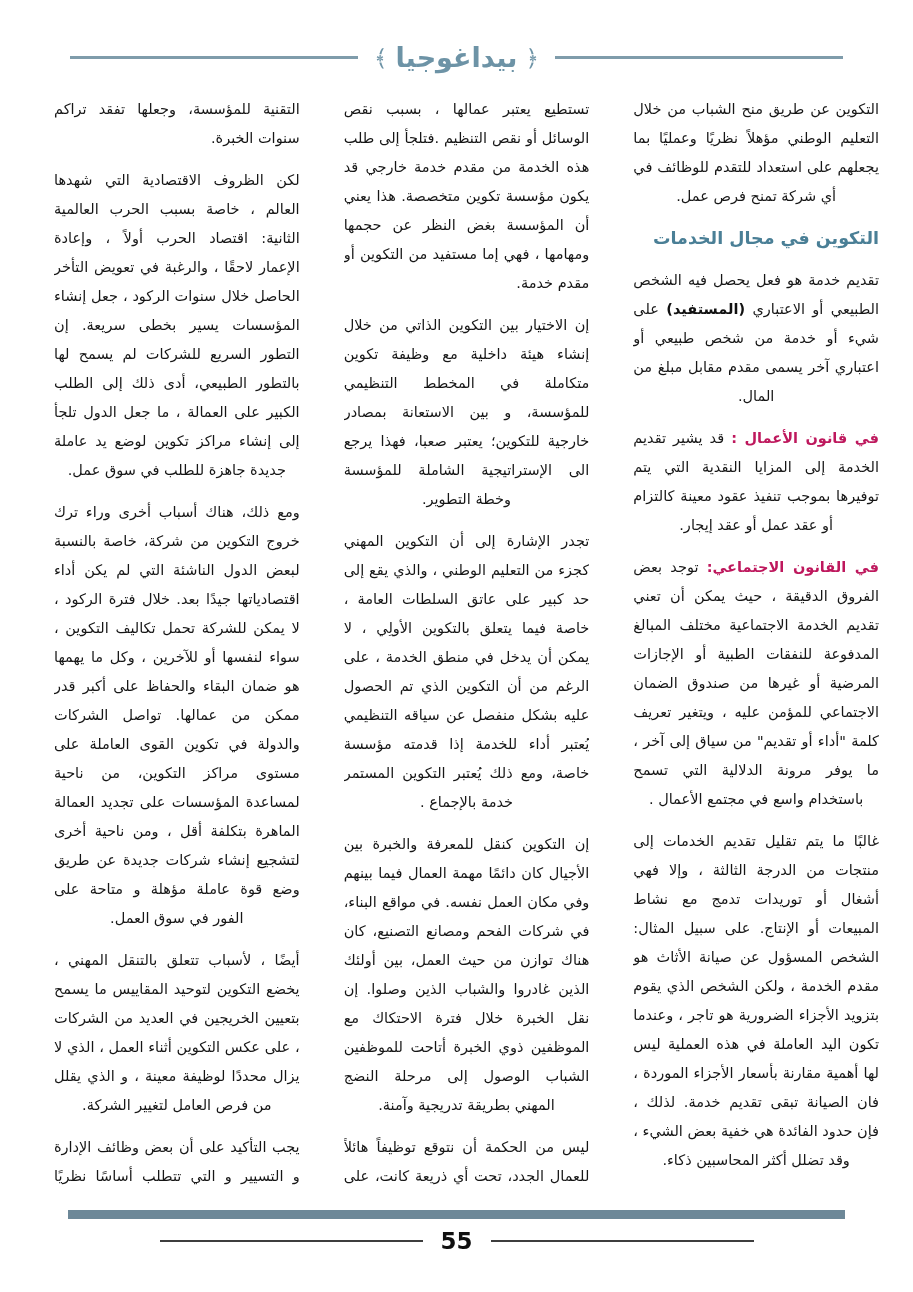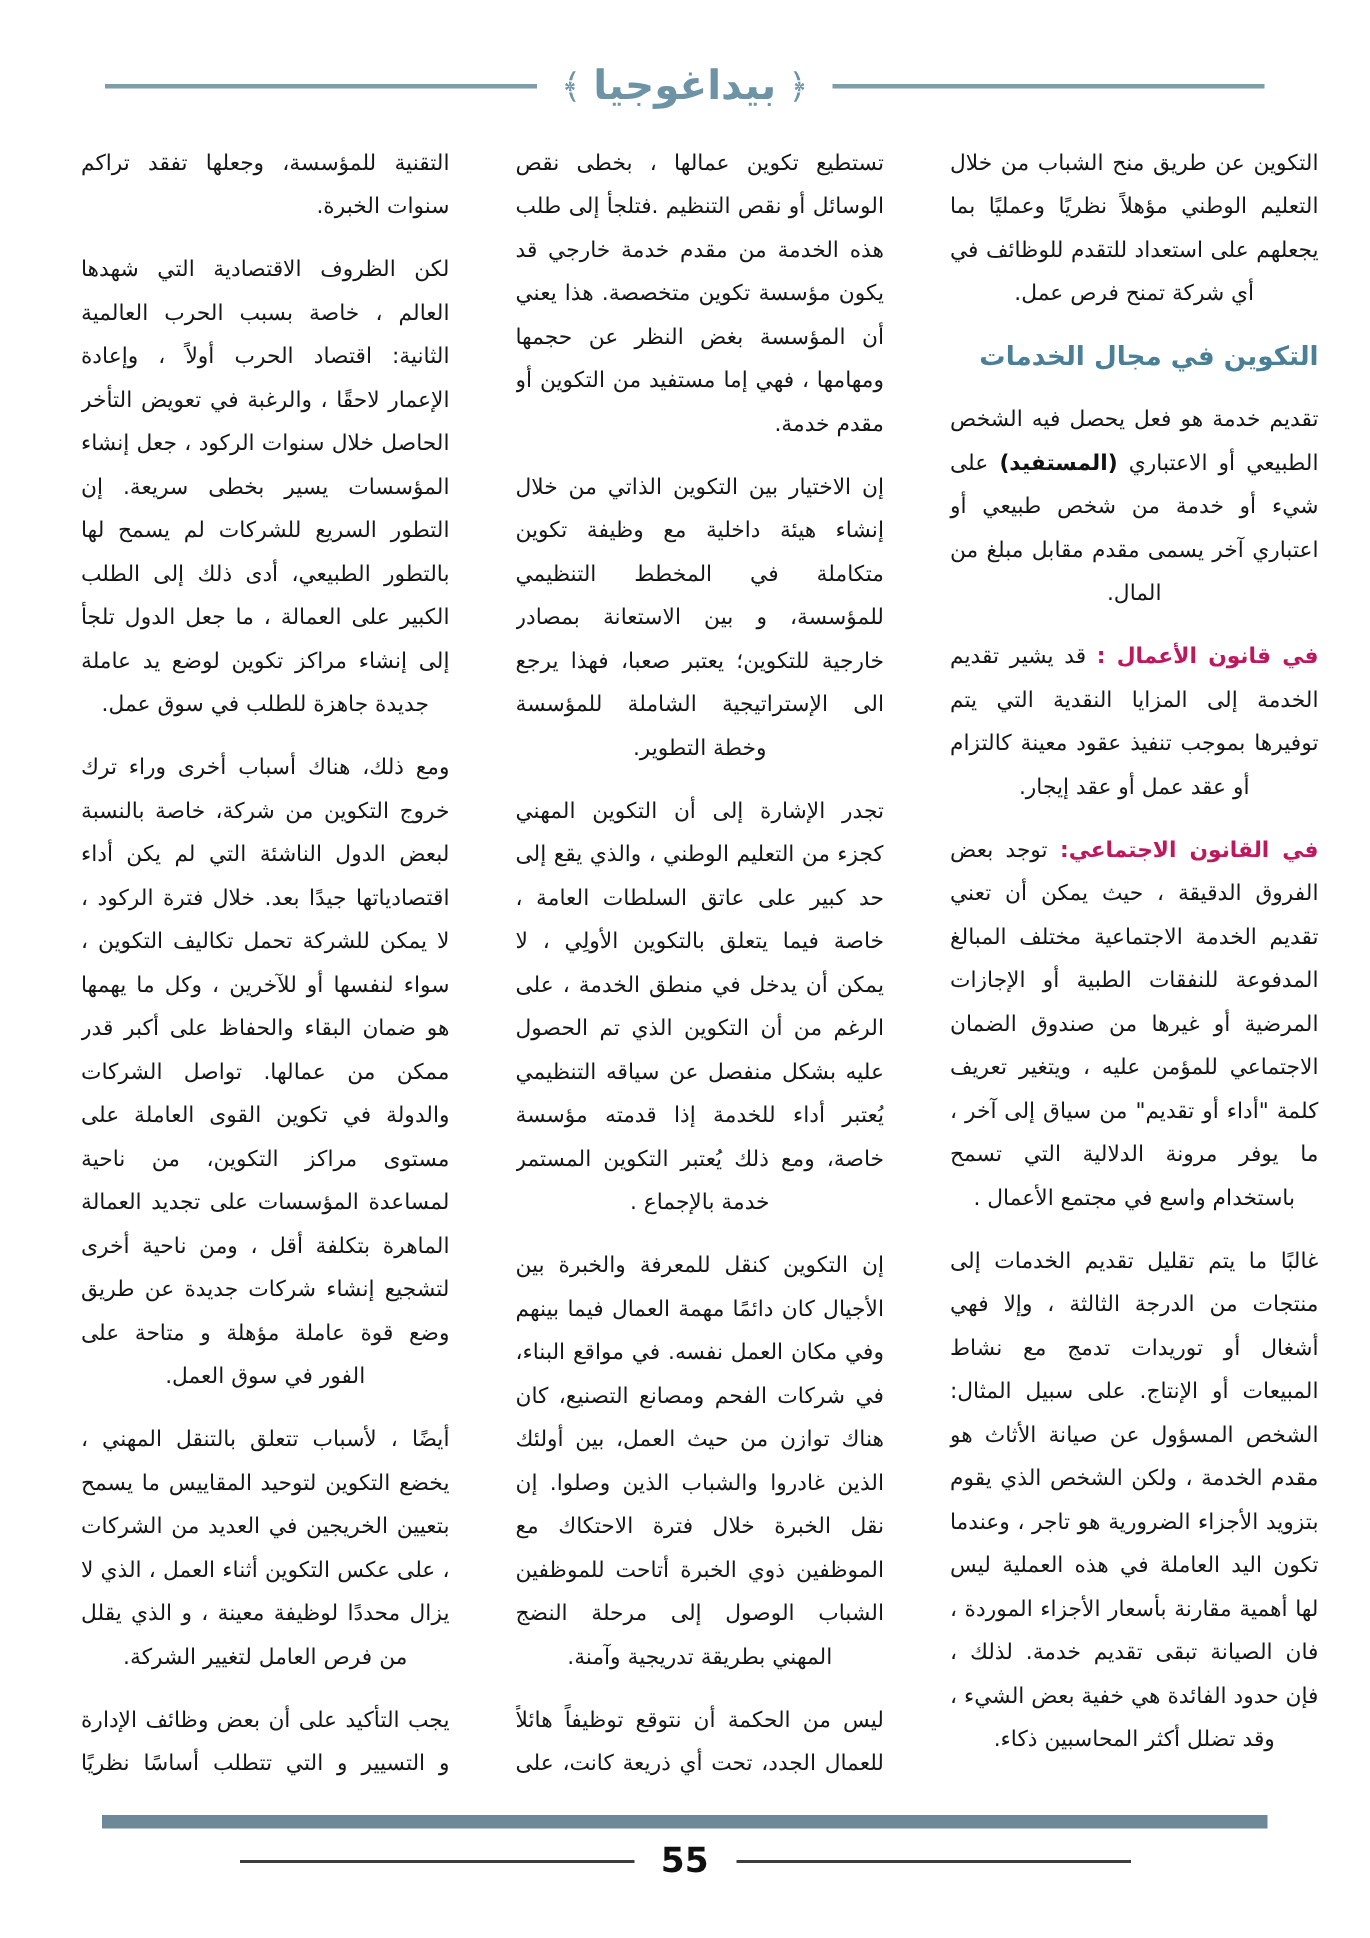--- a/index.html
+++ b/index.html
@@ -88,21 +88,21 @@
       <p>التكوين عن طريق منح الشباب من خلال التعليم الوطني مؤهلاً نظريًا وعمليًا بما يجعلهم على استعداد للتقدم للوظائف في أي شركة تمنح فرص عمل.</p>
       <h2 class="heading">التكوين في مجال الخدمات</h2>
       <p><span>تقديم خدمة هو فعل يحصل فيه الشخص الطبيعي أو الاعتباري </span><b class="term">(المستفيد)</b><span> على شيء أو خدمة من شخص طبيعي أو اعتباري آخر يسمى مقدم مقابل مبلغ من المال.</span></p>
       <p><span class="lead">في قانون الأعمال :</span><span> قد يشير تقديم الخدمة إلى المزايا النقدية التي يتم توفيرها بموجب تنفيذ عقود معينة كالتزام أو عقد عمل أو عقد إيجار.</span></p>
       <p><span class="lead">في القانون الاجتماعي:</span><span> توجد بعض الفروق الدقيقة ، حيث يمكن أن تعني تقديم الخدمة الاجتماعية مختلف المبالغ المدفوعة للنفقات الطبية أو الإجازات المرضية أو غيرها من صندوق الضمان الاجتماعي للمؤمن عليه ، ويتغير تعريف كلمة "أداء أو تقديم" من سياق إلى آخر ، ما يوفر مرونة الدلالية التي تسمح باستخدام واسع في مجتمع الأعمال .</span></p>
       <p>غالبًا ما يتم تقليل تقديم الخدمات إلى منتجات من الدرجة الثالثة ، وإلا فهي أشغال أو توريدات تدمج مع نشاط المبيعات أو الإنتاج. على سبيل المثال: الشخص المسؤول عن صيانة الأثاث هو مقدم الخدمة ، ولكن الشخص الذي يقوم بتزويد الأجزاء الضرورية هو تاجر ، وعندما تكون اليد العاملة في هذه العملية ليس لها أهمية مقارنة بأسعار الأجزاء الموردة ، فان الصيانة تبقى تقديم خدمة. لذلك ، فإن حدود الفائدة هي خفية بعض الشيء ، وقد تضلل أكثر المحاسبين ذكاء.</p>
       <p class="cont">على الرغم من أن وظيفة التكوين أمر حيوي لبقاء المؤسسة ، إلا أن بعض المؤسسات لا</p>
     </section>
 
     <section class="col">
-      <p class="cont">تستطيع تكوين عمالها ، بخطى نقص الوسائل أو نقص التنظيم .فتلجأ إلى طلب هذه الخدمة من مقدم خدمة خارجي قد يكون مؤسسة تكوين متخصصة. هذا يعني أن المؤسسة بغض النظر عن حجمها ومهامها ، فهي إما مستفيد من التكوين أو مقدم خدمة.</p>
+      <p class="cont">تستطيع يعتبر عمالها ، بسبب نقص الوسائل أو نقص التنظيم .فتلجأ إلى طلب هذه الخدمة من مقدم خدمة خارجي قد يكون مؤسسة تكوين متخصصة. هذا يعني أن المؤسسة بغض النظر عن حجمها ومهامها ، فهي إما مستفيد من التكوين أو مقدم خدمة.</p>
       <p>إن الاختيار بين التكوين الذاتي من خلال إنشاء هيئة داخلية مع وظيفة تكوين متكاملة في المخطط التنظيمي للمؤسسة، و بين الاستعانة بمصادر خارجية للتكوين؛ يعتبر صعبا، فهذا يرجع الى الإستراتيجية الشاملة للمؤسسة وخطة التطوير.</p>
       <p>تجدر الإشارة إلى أن التكوين المهني كجزء من التعليم الوطني ، والذي يقع إلى حد كبير على عاتق السلطات العامة ، خاصة فيما يتعلق بالتكوين الأولِي ، لا يمكن أن يدخل في منطق الخدمة ، على الرغم من أن التكوين الذي تم الحصول عليه بشكل منفصل عن سياقه التنظيمي يُعتبر أداء للخدمة إذا قدمته مؤسسة خاصة، ومع ذلك يُعتبر التكوين المستمر خدمة بالإجماع .</p>
       <p>إن التكوين كنقل للمعرفة والخبرة بين الأجيال كان دائمًا مهمة العمال فيما بينهم وفي مكان العمل نفسه. في مواقع البناء، في شركات الفحم ومصانع التصنيع، كان هناك توازن من حيث العمل، بين أولئك الذين غادروا والشباب الذين وصلوا. إن نقل الخبرة خلال فترة الاحتكاك مع الموظفين ذوي الخبرة أتاحت للموظفين الشباب الوصول إلى مرحلة النضج المهني بطريقة تدريجية وآمنة.</p>
       <p class="cont">ليس من الحكمة أن نتوقع توظيفاً هائلاً للعمال الجدد، تحت أي ذريعة كانت، على حساب العمال القدامى، فهذا يدمر الذاكرة</p>
     </section>
 
     <section class="col">
       <p class="cont">التقنية للمؤسسة، وجعلها تفقد تراكم سنوات الخبرة.</p>
       <p>لكن الظروف الاقتصادية التي شهدها العالم ، خاصة بسبب الحرب العالمية الثانية: اقتصاد الحرب أولاً ، وإعادة الإعمار لاحقًا ، والرغبة في تعويض التأخر الحاصل خلال سنوات الركود ، جعل إنشاء المؤسسات يسير بخطى سريعة. إن التطور السريع للشركات لم يسمح لها بالتطور الطبيعي، أدى ذلك إلى الطلب الكبير على العمالة ، ما جعل الدول تلجأ إلى إنشاء مراكز تكوين لوضع يد عاملة جديدة جاهزة للطلب في سوق عمل.</p>
       <p>ومع ذلك، هناك أسباب أخرى وراء ترك خروج التكوين من شركة، خاصة بالنسبة لبعض الدول الناشئة التي لم يكن أداء اقتصادياتها جيدًا بعد. خلال فترة الركود ، لا يمكن للشركة تحمل تكاليف التكوين ، سواء لنفسها أو للآخرين ، وكل ما يهمها هو ضمان البقاء والحفاظ على أكبر قدر ممكن من عمالها. تواصل الشركات والدولة في تكوين القوى العاملة على مستوى مراكز التكوين، من ناحية لمساعدة المؤسسات على تجديد العمالة الماهرة بتكلفة أقل ، ومن ناحية أخرى لتشجيع إنشاء شركات جديدة عن طريق وضع قوة عاملة مؤهلة و متاحة على الفور في سوق العمل.</p>

